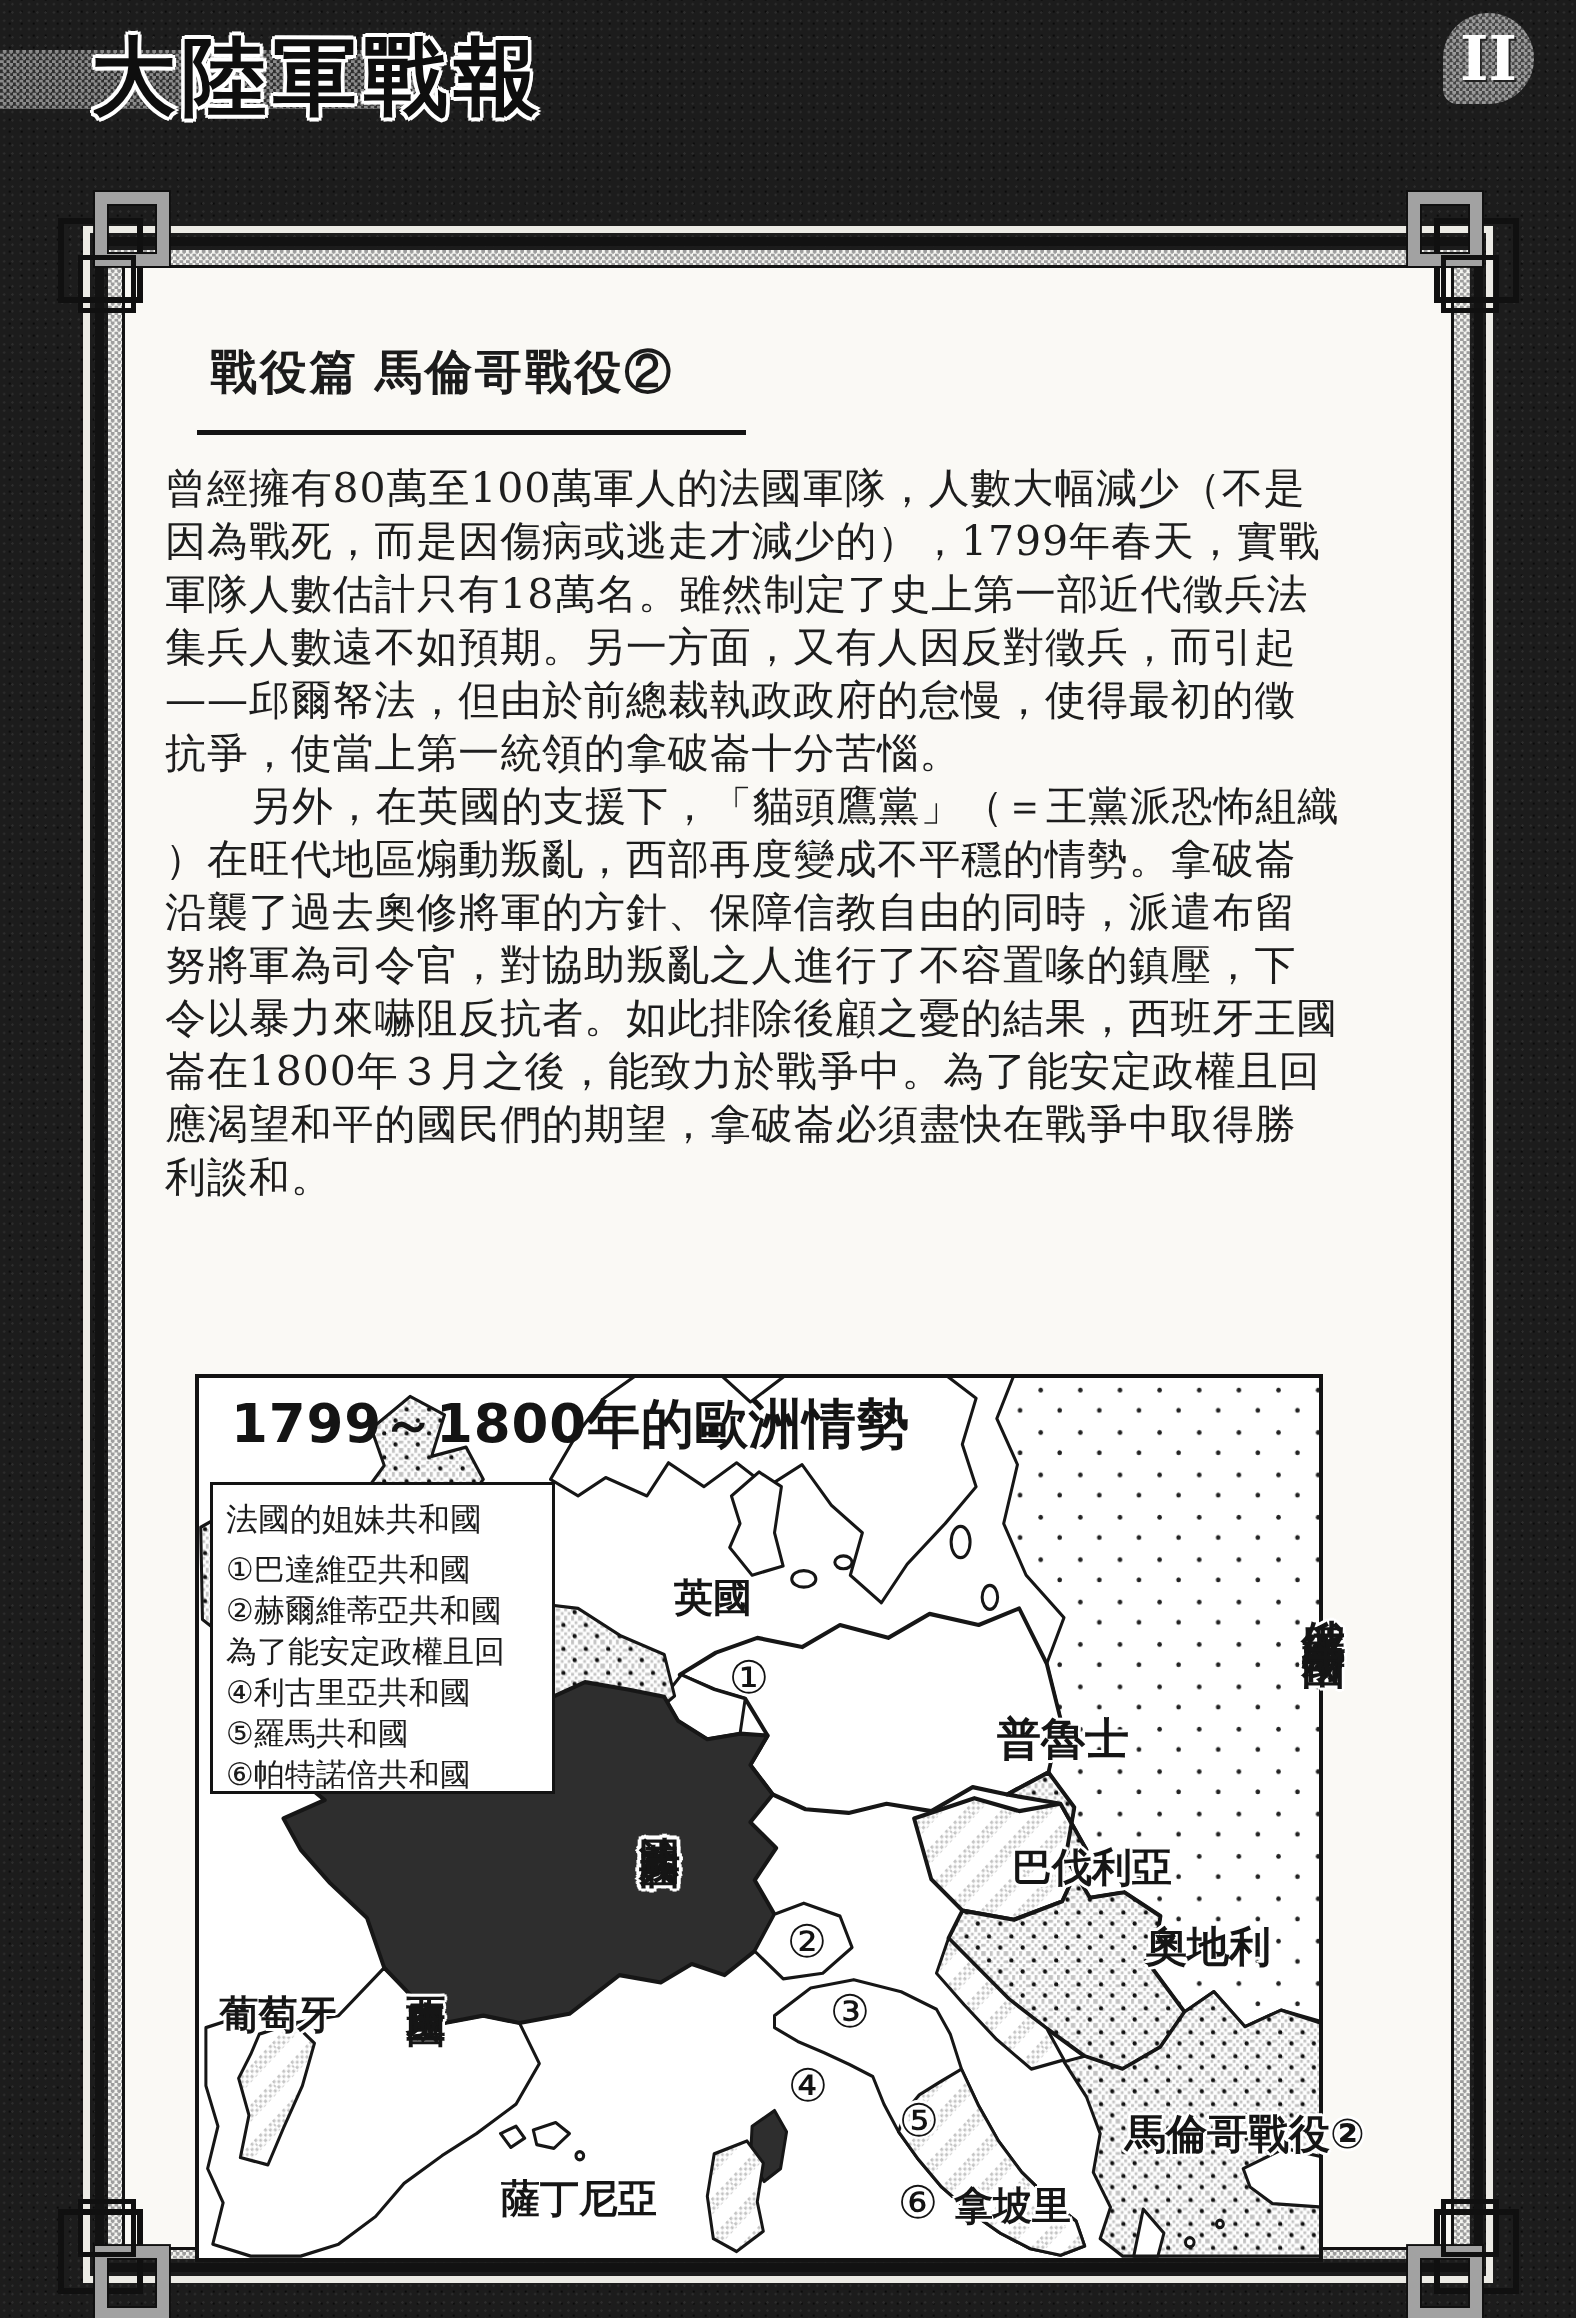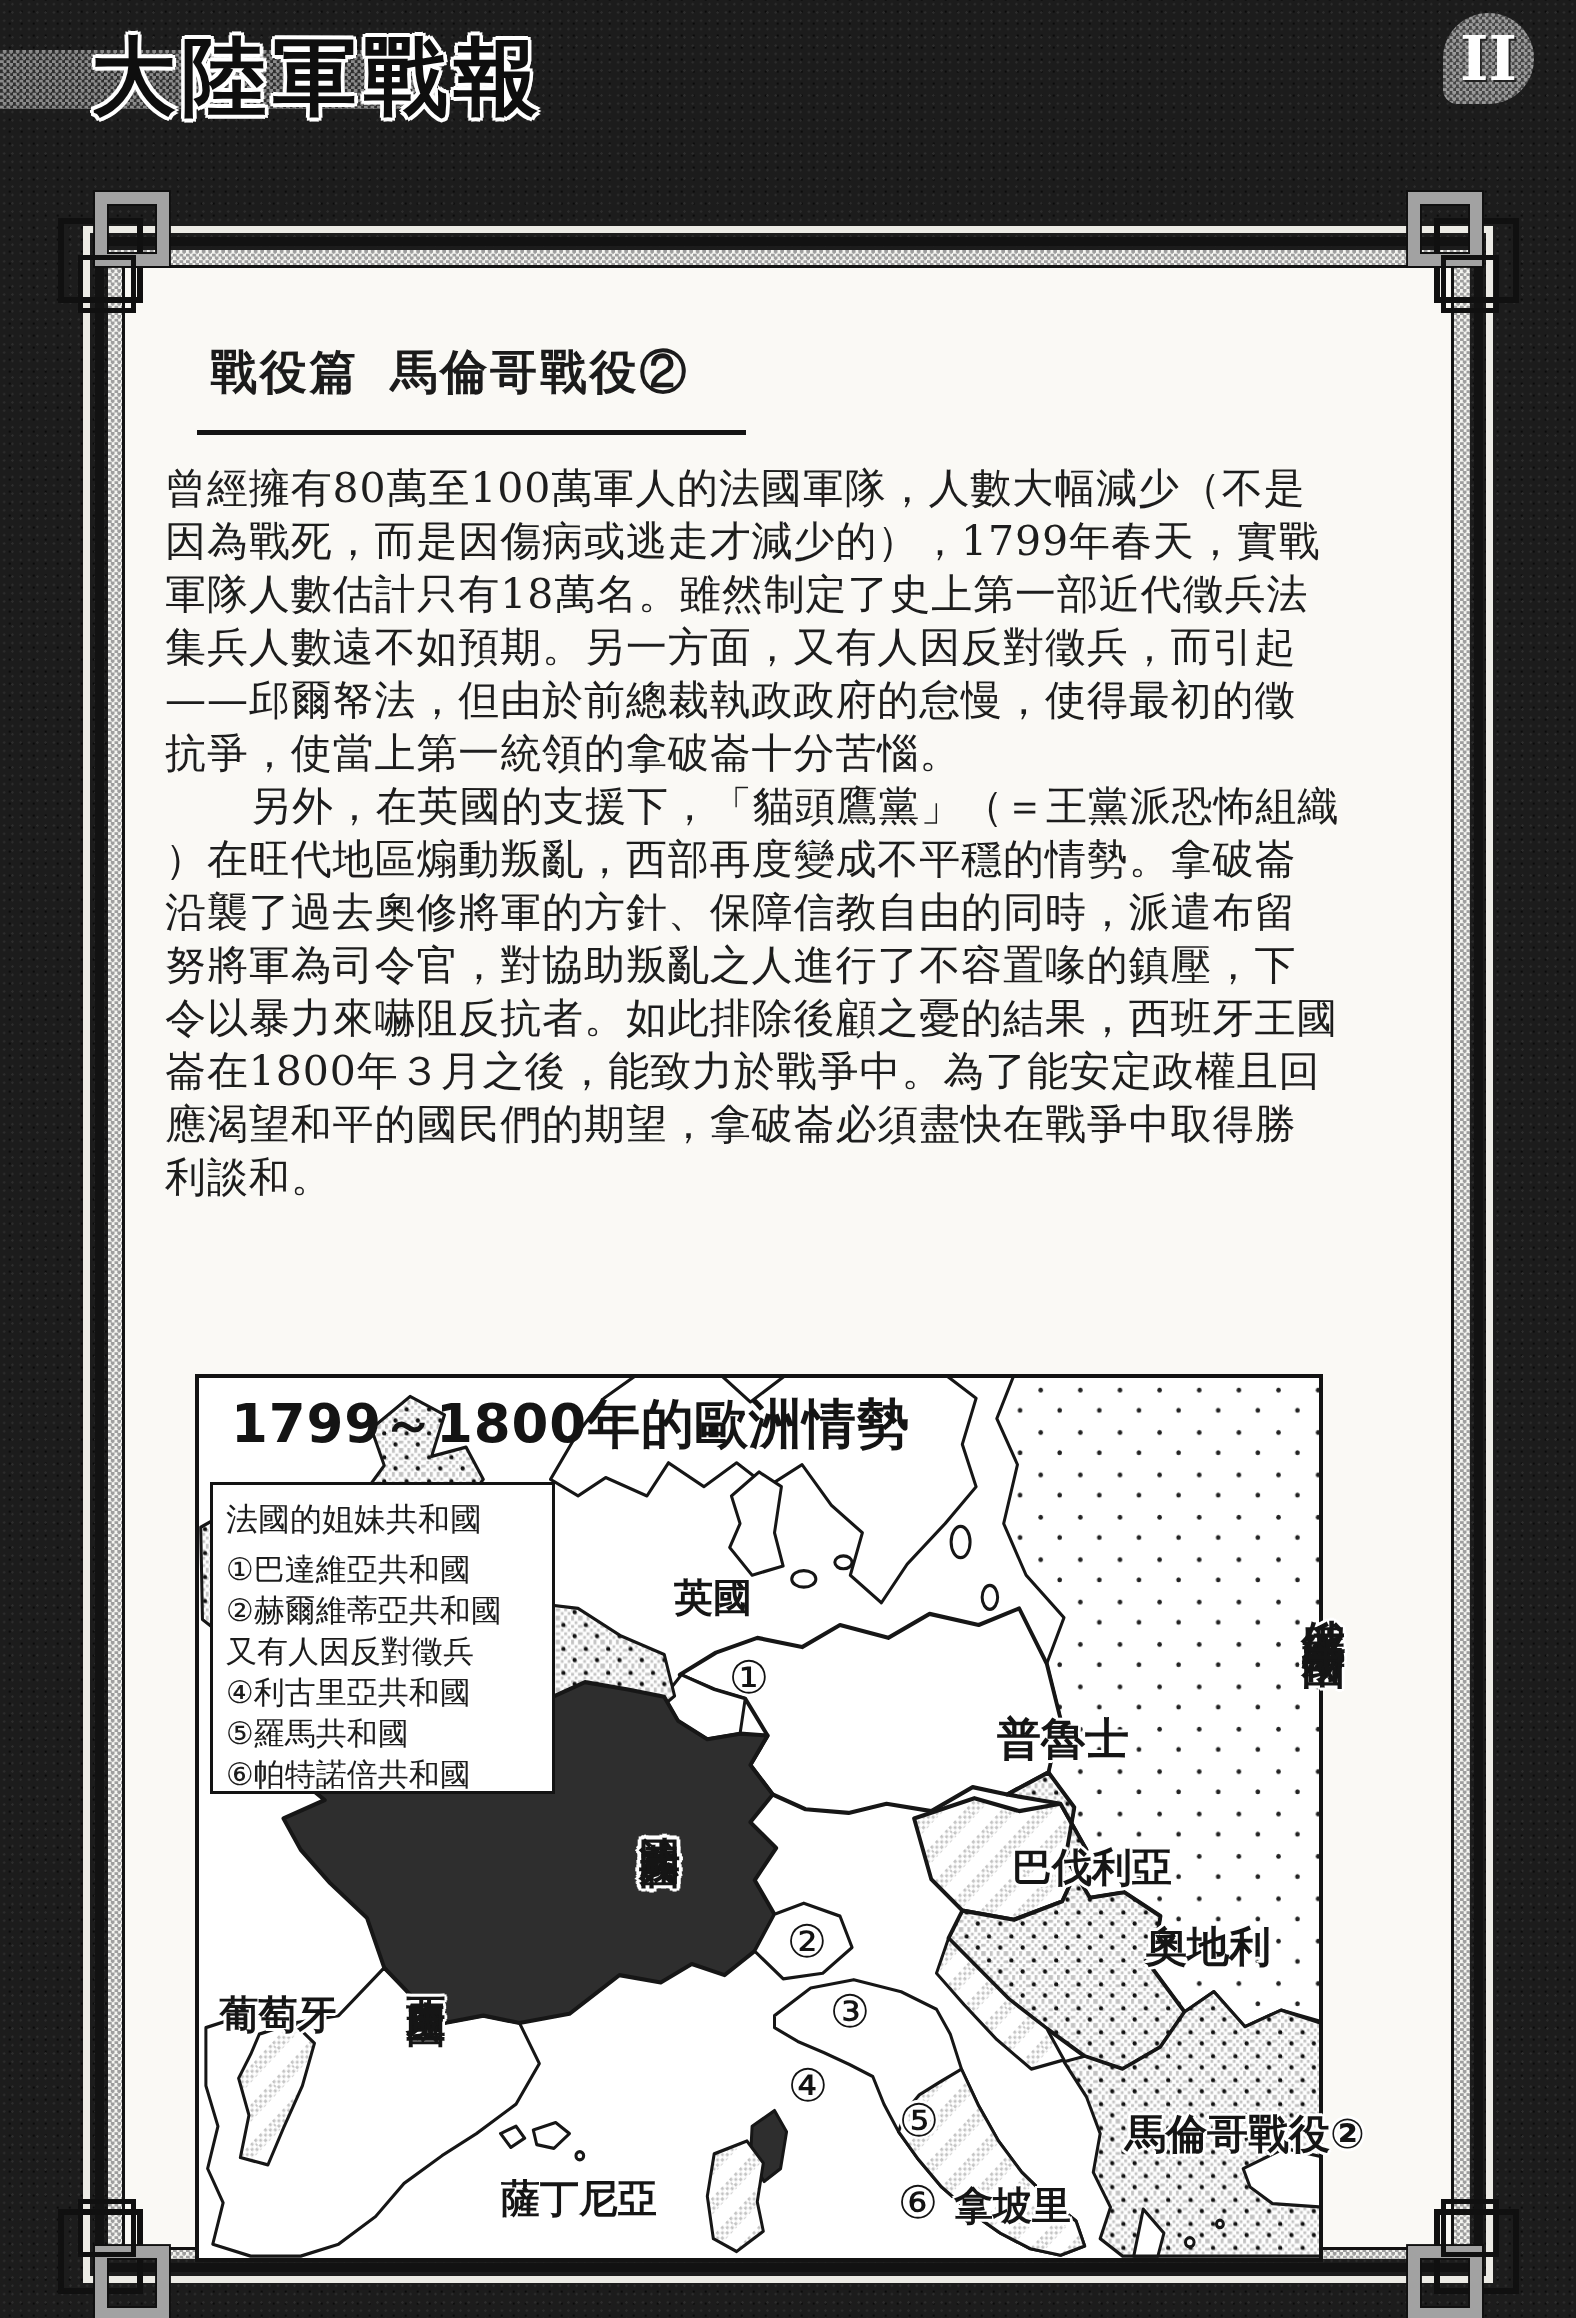--- a/index.html
+++ b/index.html
@@ -52,21 +52,21 @@
   .knot .k2 { left:43px; top:5.6px; width:74px; height:74px; border:12px solid #a2a2a2;
     box-shadow:0 0 0 1.9px #101010, inset 0 0 0 1.9px #101010; }
   .knot .k3 { left:26px; top:69px; width:58px; height:58px; border:5.6px solid #101010; }
   .knot-tl { left:52px; top:186px; }
   .knot-tr { left:1377px; top:186px; transform:scaleX(-1); }
   .knot-bl { left:52px; top:2178px; transform:scaleY(-1); }
   .knot-br { left:1377px; top:2178px; transform:scale(-1,-1); }
   
   .article-heading {
     position:absolute; left:210px; top:341px; margin:0;
-    font-family:Liberation Mono, monospace; font-weight:bold; font-size:47px;
+    font-family:Liberation Sans, sans-serif; font-weight:bold; font-size:47px;
     letter-spacing:2.8px; color:#1b1b1b; white-space:nowrap;
   }
   .heading-rule { position:absolute; left:197px; top:430px; width:549px; height:4.6px; background:#141414; }
   .article { position:absolute; left:165px; top:462px; width:1237px;
     font-family:"DejaVu Serif", serif; font-size:41px; color:#1d1d1d; }
   .article .line { height:53px; line-height:53px; white-space:nowrap; letter-spacing:0.9px; }
   .article .indent { padding-left:85px; }
   
   .map-box { position:absolute; left:195px; top:1374px; width:1128px; height:888px;
     box-sizing:border-box; border:4.6px solid #131313; background:#fff; }
@@ -215,21 +215,21 @@
         <path d="M 1212 858 L 1260 836 L 1308 846 L 1308 900 L 1246 896 L 1220 878 Z"></path>
       </g>
     </svg>
 
     <h3 class="map-title">1799～1800年的歐洲情勢</h3>
 
     <div class="legend-box">
       <div class="legend-header">法國的姐妹共和國</div>
       <div class="legend-item">①巴達維亞共和國</div>
       <div class="legend-item">②赫爾維蒂亞共和國</div>
-      <div class="legend-item">又有人因反對徵兵</div>
+      <div class="legend-item">為了能安定政權且回</div>
       <div class="legend-item">④利古里亞共和國</div>
       <div class="legend-item">⑤羅馬共和國</div>
       <div class="legend-item">⑥帕特諾倍共和國</div>
     </div>
 
     <div class="map-label halo lbl-britain">英國</div>
     <div class="map-label halo lbl-prussia">普魯士</div>
     <div class="map-label halo v lbl-russia">俄羅斯帝國</div>
     <div class="map-label v lbl-france">法國共和國</div>
     <div class="map-label halo lbl-bavaria">巴伐利亞</div>

